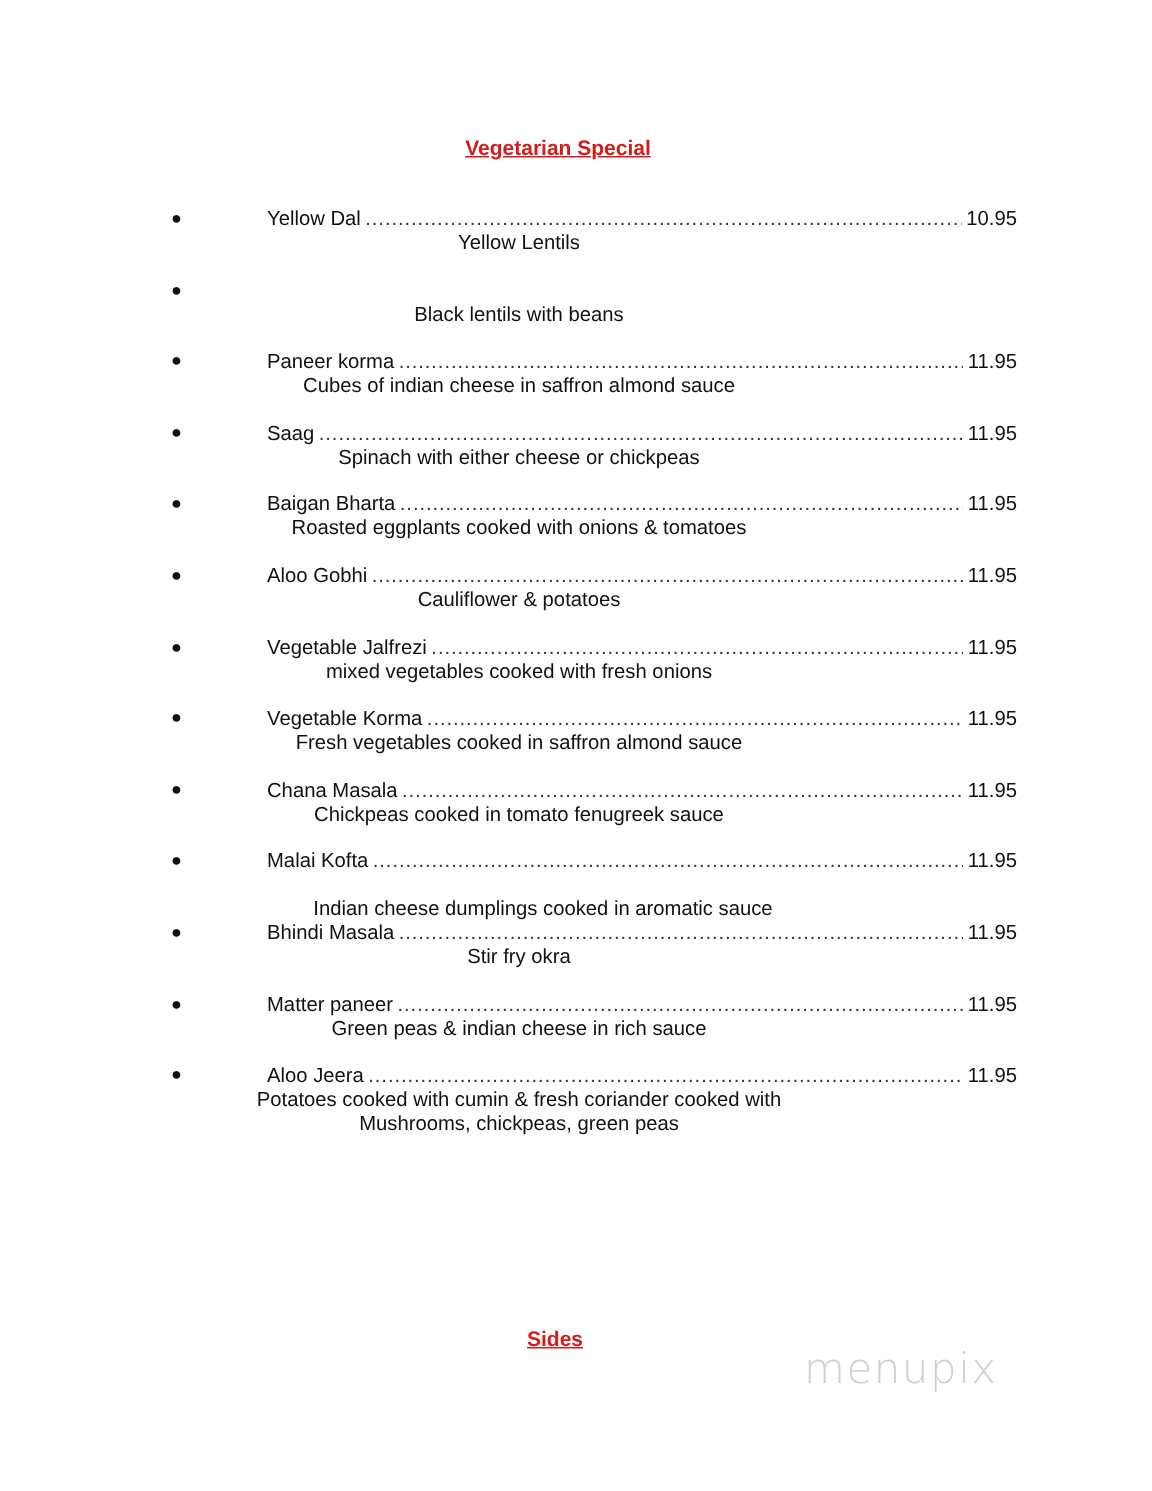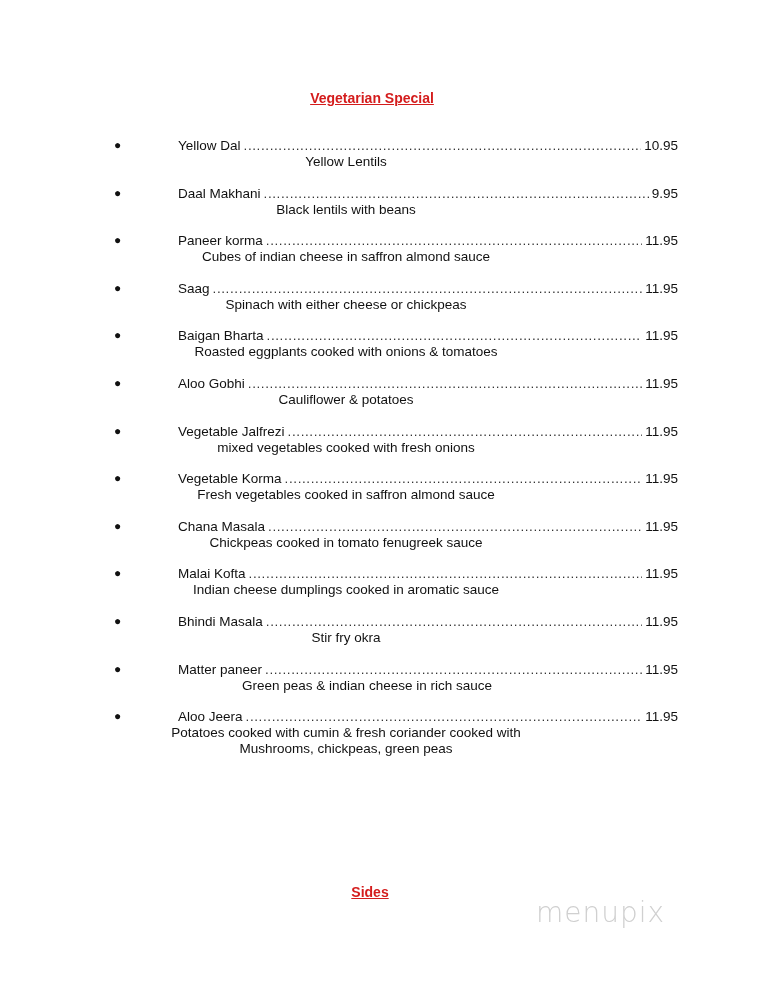--- a/index.html
+++ b/index.html
@@ -33,25 +33,20 @@
           <span class="dots"></span>
           <span class="price">10.95</span>
         </div>
       </div>
     <div class="desc" style="top:16px;">Yellow Lentils</div>
   </div>
 
   <div class="item" style="top:186px;">
     <div class="line">
         <span class="bullet">●</span>
-      <div class="row">
-          <span class="name">Daal Makhani</span>
-          <span class="dots"></span>
-          <span class="price">9.95</span>
-        </div>
       </div>
     <div class="desc" style="top:16px;">Black lentils with beans</div>
   </div>
 
   <div class="item" style="top:233px;">
     <div class="line">
         <span class="bullet">●</span>
       <div class="row">
           <span class="name">Paneer korma</span>
           <span class="dots"></span>
@@ -135,21 +130,21 @@
 
   <div class="item" style="top:566px;">
     <div class="line">
         <span class="bullet">●</span>
       <div class="row">
           <span class="name">Malai Kofta</span>
           <span class="dots"></span>
           <span class="price">11.95</span>
         </div>
       </div>
-    <div class="desc" style="top:16px;">Indian cheese dumplings cooked in aromatic sauce</div>
+    <div class="desc" style="top:32px;margin-left:16px;">Indian cheese dumplings cooked in aromatic sauce</div>
   </div>
 
   <div class="item" style="top:614px;">
     <div class="line">
         <span class="bullet">●</span>
       <div class="row">
           <span class="name">Bhindi Masala</span>
           <span class="dots"></span>
           <span class="price">11.95</span>
         </div>
@@ -159,21 +154,21 @@
 
   <div class="item" style="top:662px;">
     <div class="line">
         <span class="bullet">●</span>
       <div class="row">
           <span class="name">Matter paneer</span>
           <span class="dots"></span>
           <span class="price">11.95</span>
         </div>
       </div>
-    <div class="desc" style="top:16px;padding-left:21px;">Green peas &amp; indian cheese in rich sauce</div>
+    <div class="desc" style="top:16px;">Green peas &amp; indian cheese in rich sauce</div>
   </div>
 
   <div class="item" style="top:709px;">
     <div class="line">
         <span class="bullet">●</span>
       <div class="row">
           <span class="name">Aloo Jeera</span>
           <span class="dots"></span>
           <span class="price">11.95</span>
         </div>

